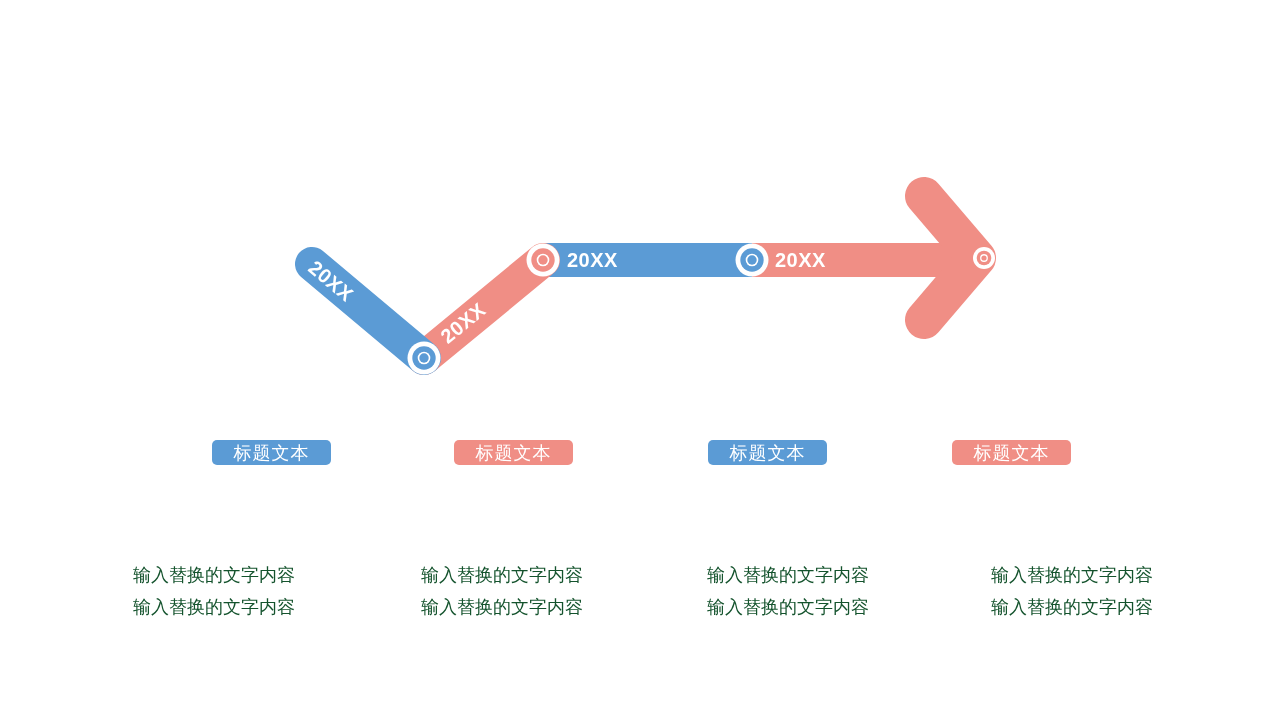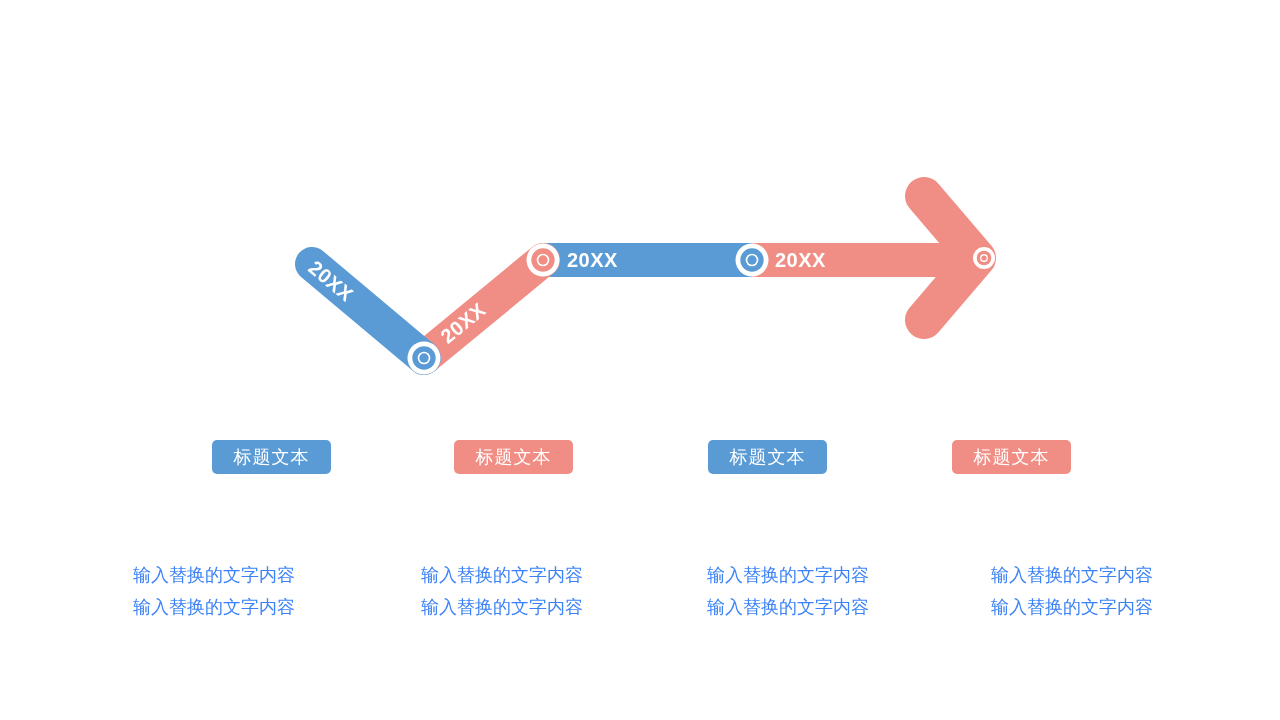--- a/index.html
+++ b/index.html
@@ -9,30 +9,30 @@
     font-family:"Liberation Sans","DejaVu Sans",sans-serif;
     position:relative;overflow:hidden;
   }
   .slide{position:absolute;inset:0;}
   .timeline-svg{position:absolute;left:0;top:0;width:1280px;height:720px;}
   .seg-label{
     font-family:"Liberation Sans","DejaVu Sans",sans-serif;
     font-size:20px;font-weight:bold;fill:#ffffff;letter-spacing:0.5px;
   }
   .title-box{
-    position:absolute;top:440px;height:34px;width:119px;
+    position:absolute;top:440px;height:25px;width:119px;
     border-radius:5px;
     display:flex;align-items:center;justify-content:center;
     color:#ffffff;font-size:18px;letter-spacing:1px;
   }
   .title-box.blue{background:#5B9BD5;}
   .title-box.pink{background:#F08E85;}
   .body-col{
     position:absolute;top:559px;width:200px;
-    color:#3b82f6;font-size:18px;line-height:32px;
+    color:#14532d;font-size:18px;line-height:32px;
     white-space:nowrap;
   }
 </style>
 </head>
 <body>
 
 <div class="slide">
 
   <svg class="timeline-svg" viewBox="0 0 1280 720">
 

